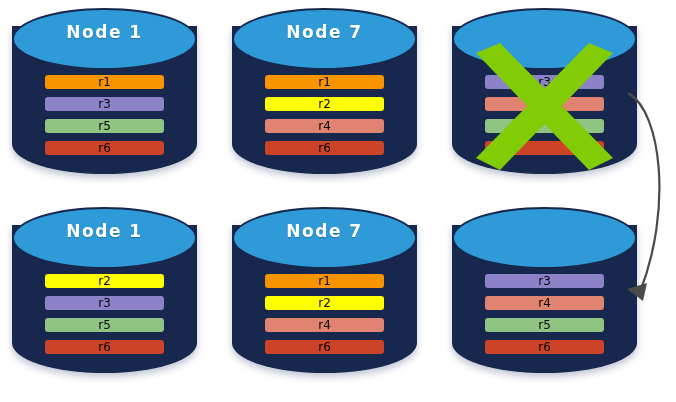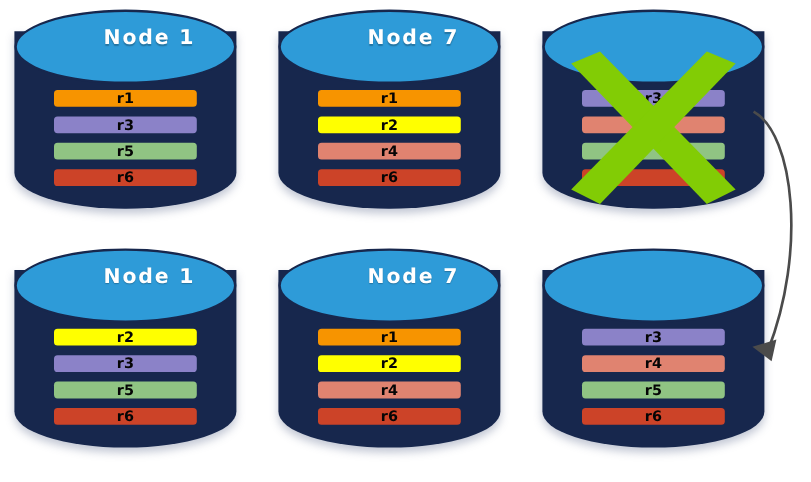--- a/index.html
+++ b/index.html
@@ -51,36 +51,35 @@
     position: absolute;
     left: 0;
     top: 14px;
     width: 185px;
     text-align: center;
     color: #ffffff;
     font-size: 17px;
     font-weight: bold;
     letter-spacing: 1.5px;
     text-shadow: 0 1px 1px rgba(0,0,0,0.25);
-    padding-left: 20px;
   }
   .bars {
     position: absolute;
     left: 33px;
     top: 67px;
     width: 119px;
   }
   .bar {
     position: relative;
     height: 14px;
     margin-bottom: 8px;
     border-radius: 3px;
     text-align: center;
     font-size: 12px;
-    font-weight: bold;
+    font-weight: normal;
     color: #050505;
     line-height: 14px;
   }
   .bar:last-child { margin-bottom: 0; }
 
   .x-mark {
     position: absolute;
     left: 0;
     top: 0;
     width: 185px;

